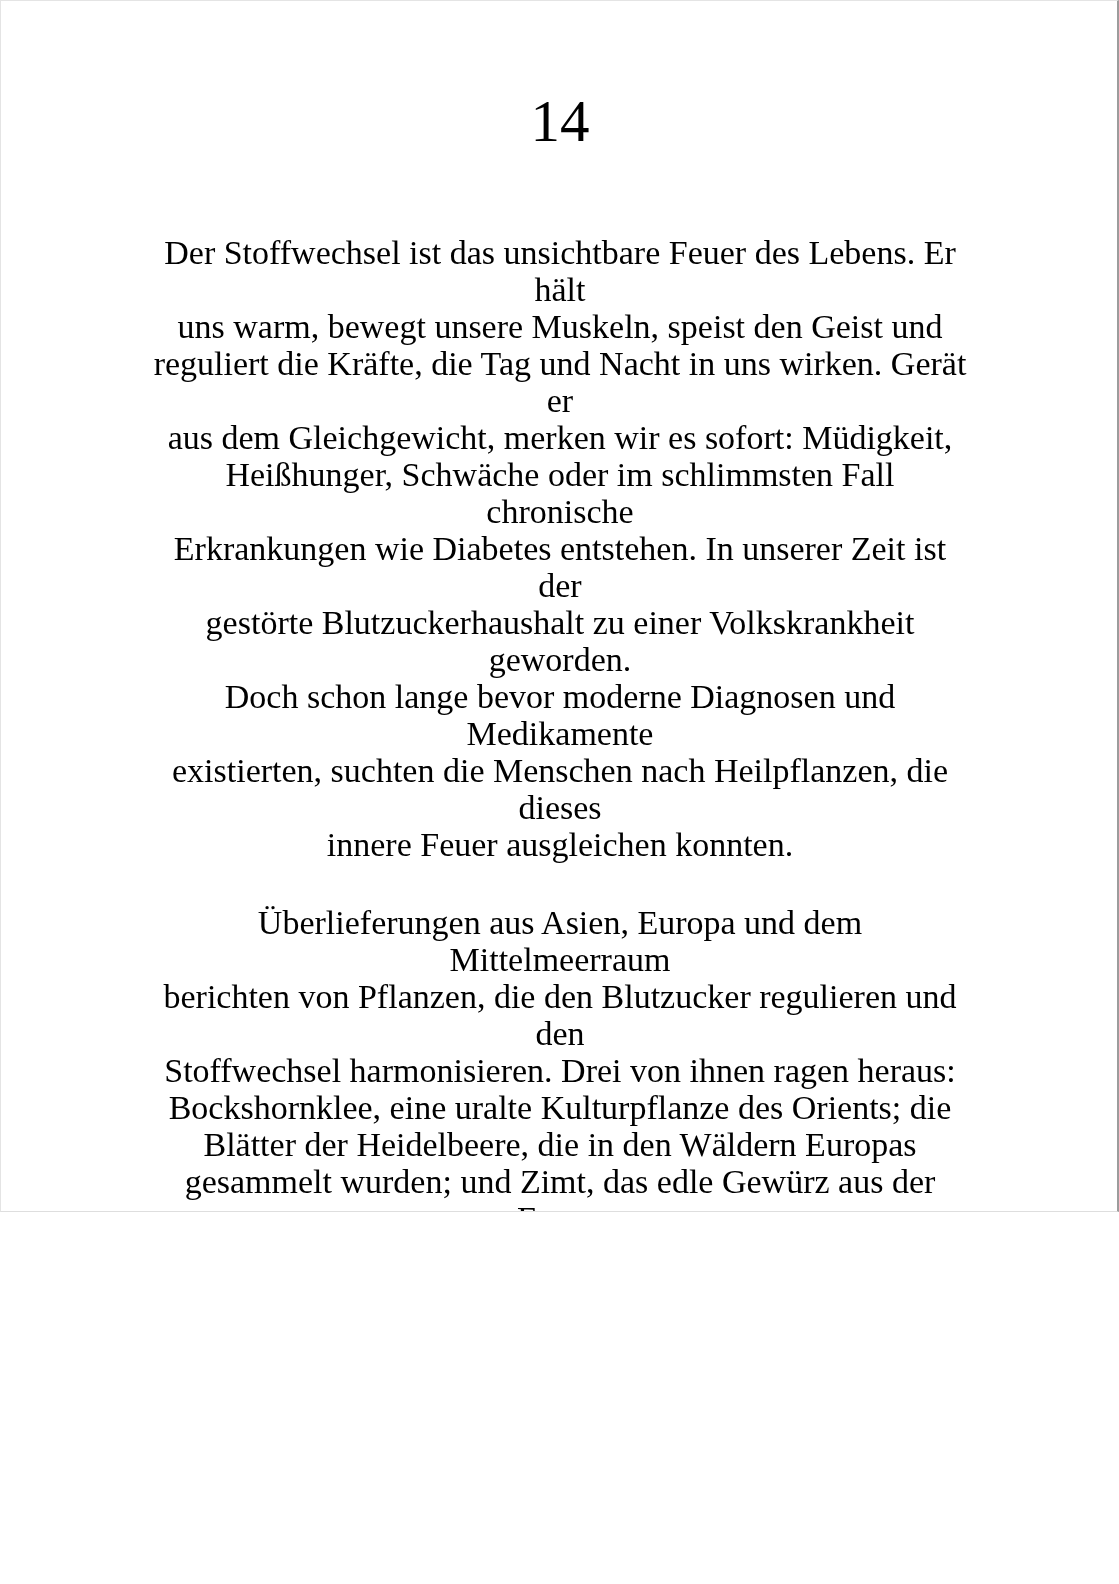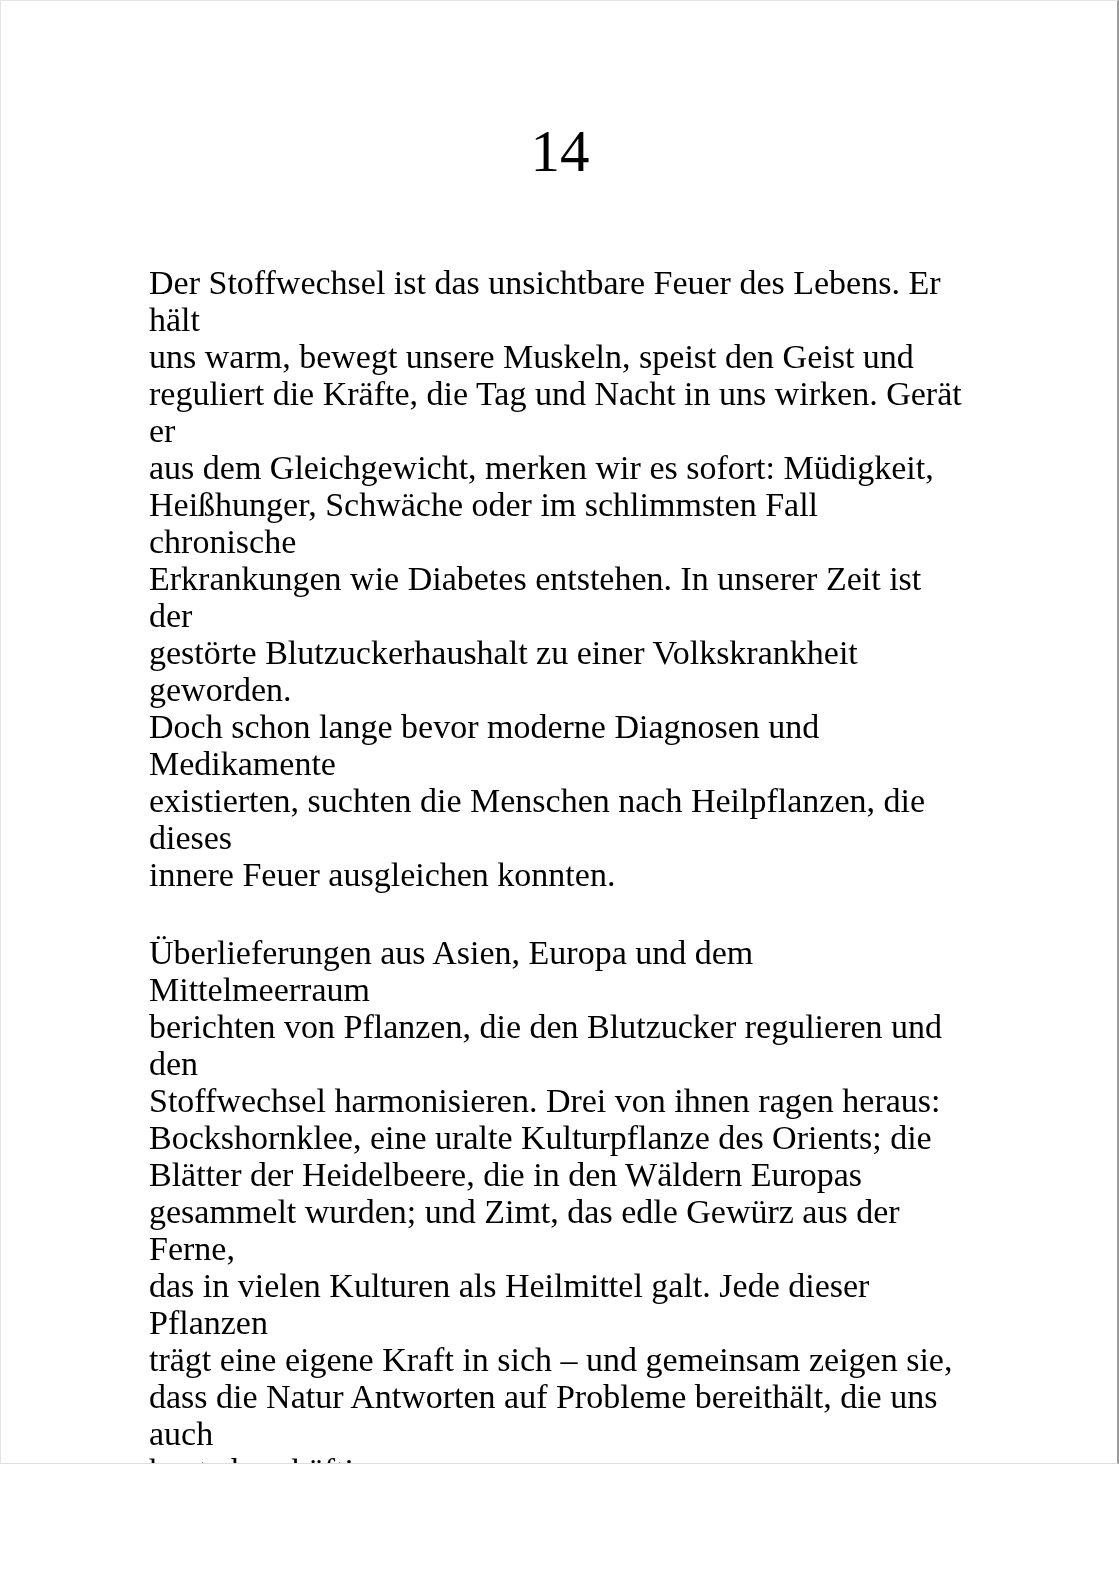--- a/index.html
+++ b/index.html
@@ -3,28 +3,28 @@
 <meta charset="utf-8">
 <style>
   html, body {
     margin: 0;
     padding: 0;
     background: #ffffff;
   }
   .page {
     position: relative;
     width: 1119px;
-    height: 1464px;
+    height: 1212px;
     box-sizing: border-box;
     background: #ffffff;
     border-top: 1px solid #e4e4e4;
     border-left: 1px solid #e4e4e4;
     border-bottom: 1px solid #dedede;
     border-right: 2px solid #9c9c9c;
-    padding: 114px 146px 0 148px;
+    padding: 84px 146px 0 148px;
     overflow: hidden;
     font-family: "Liberation Serif", "DejaVu Serif", serif;
     color: #000000;
     -webkit-font-smoothing: antialiased;
   }
   h1.chapter-heading {
     margin: 0;
     padding: 0;
     font-weight: normal;
     font-size: 59px;
@@ -34,21 +34,21 @@
   .chapter-number,
   .chapter-title {
     display: block;
     white-space: pre-line;
   }
   p.body-paragraph {
     margin: 0;
     padding: 0;
     font-size: 34px;
     line-height: 37px;
-    text-align: left;
+    text-align: center;
     white-space: pre-line;
   }
   p.para-1 { margin-top: 77px; }
   p.para-2 { margin-top: 41px; }
 </style>
 </head>
 <body>
 
 <div class="page">
 

